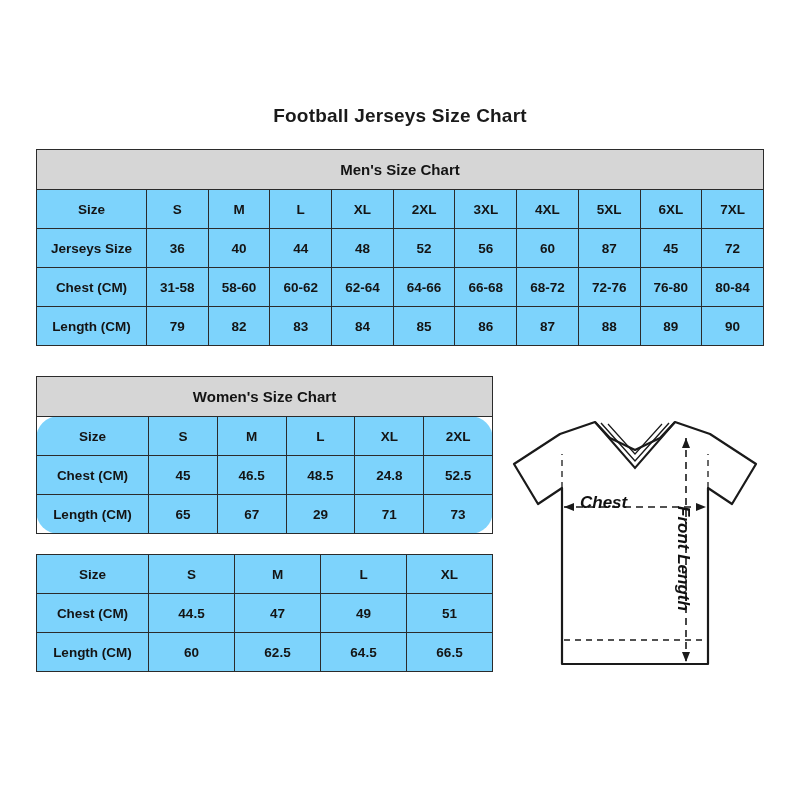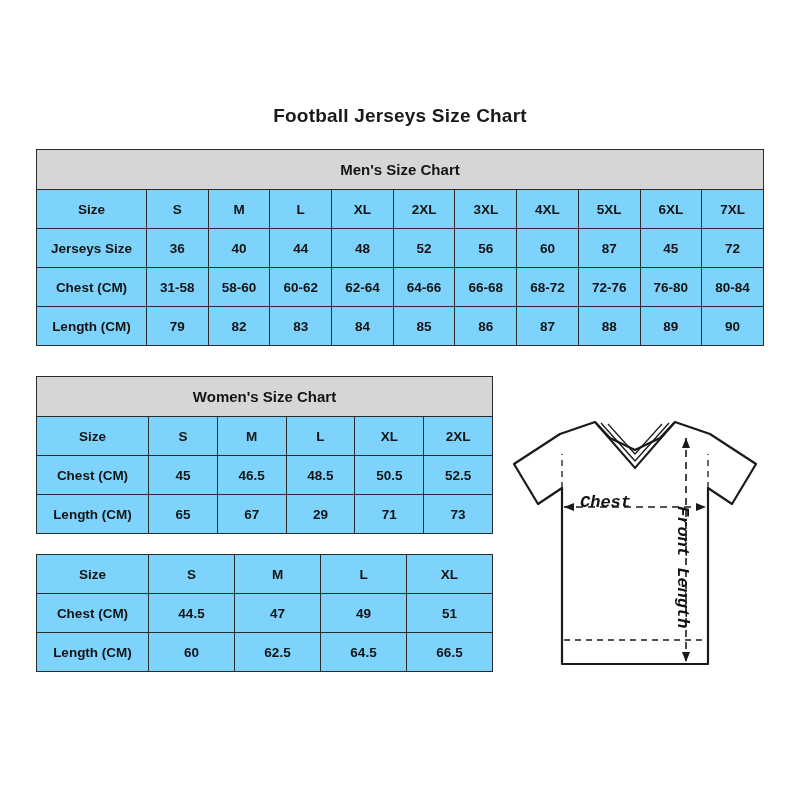--- a/index.html
+++ b/index.html
@@ -75,21 +75,21 @@
   #mens-wrap table { width: 728px; }
   #mens-wrap col.lbl { width: 110px; }
 
   
   #womens-wrap {
     position: absolute;
     left: 36px;
     top: 368px;
     width: 457px;
   }
-  #womens-wrap table { width: 457px; }
+  #womens-wrap table { width: 457px; border-radius: 23px; }
   #womens-wrap col.lbl { width: 112px; }
 
   
   #youth-wrap {
     position: absolute;
     left: 36px;
     top: 546px;
     width: 457px;
   }
   #youth-wrap table { width: 457px; }
@@ -99,21 +99,21 @@
   #shirt-wrap {
     position: absolute;
     left: 500px;
     top: 400px;
     width: 285px;
     height: 290px;
   }
   #shirt-wrap svg { display: block; }
   .diagram-label {
     position: absolute;
-    font-family: Liberation Mono, monospace;
+    font-family: Liberation Sans, sans-serif;
     font-style: italic;
     font-weight: bold;
     font-size: 17px;
     color: #111111;
     white-space: nowrap;
   }
   #chest-label {
     left: 80px;
     top: 85px;
   }
@@ -222,21 +222,21 @@
           <td>M</td>
           <td>L</td>
           <td>XL</td>
           <td>2XL</td>
         </tr>
         <tr>
           <td class="lbl-cell">Chest (CM)</td>
           <td>45</td>
           <td>46.5</td>
           <td>48.5</td>
-          <td>50.5</td>
+          <td>24.8</td>
           <td>52.5</td>
         </tr>
         <tr>
           <td class="lbl-cell">Length (CM)</td>
           <td>65</td>
           <td>67</td>
           <td>29</td>
           <td>71</td>
           <td>73</td>
         </tr>

